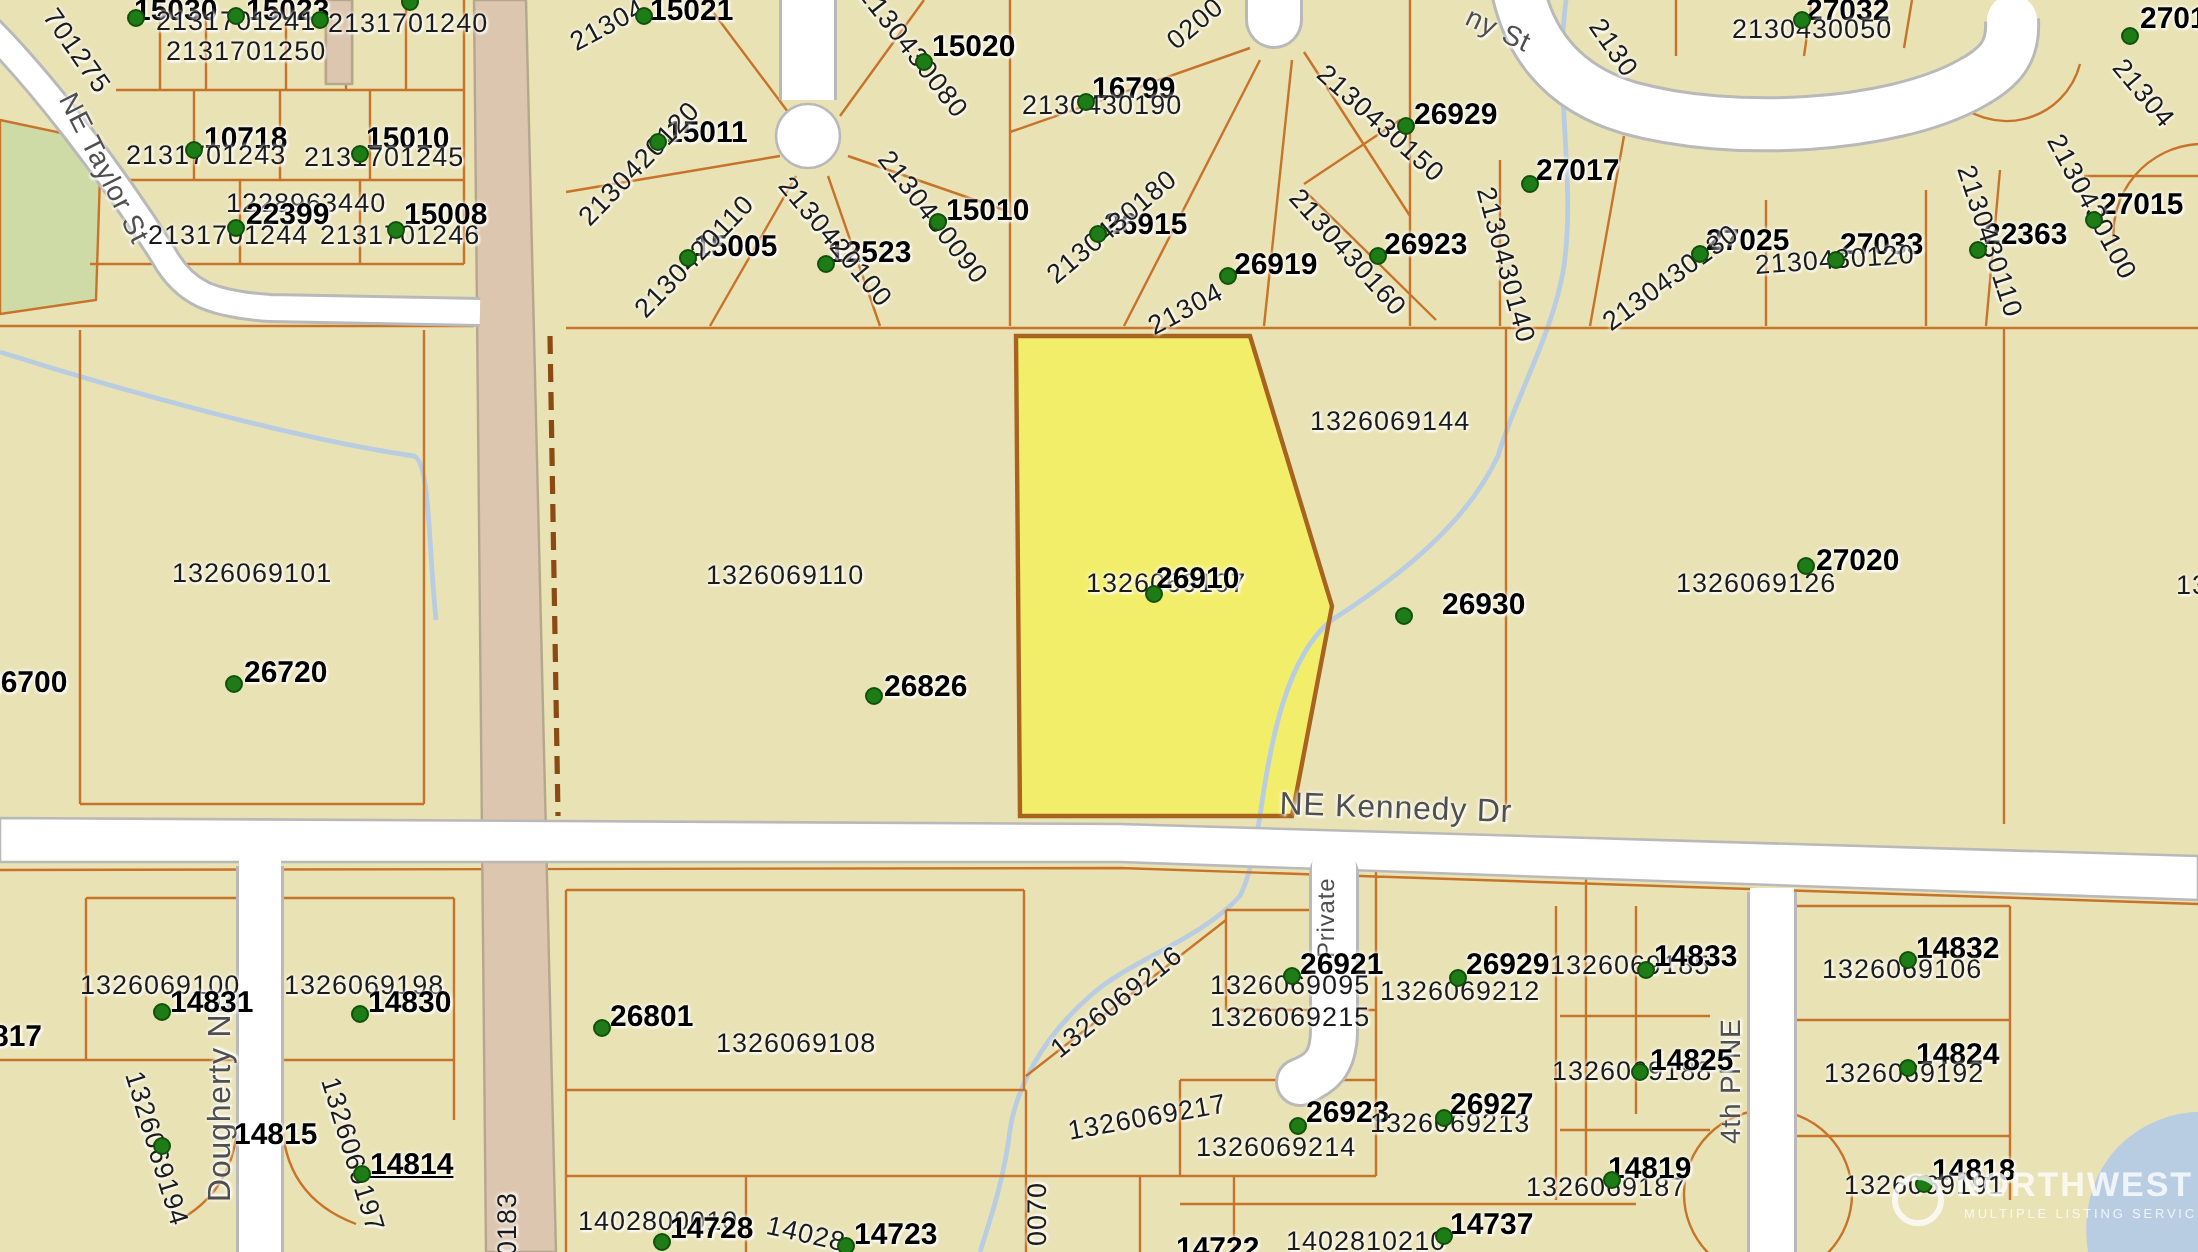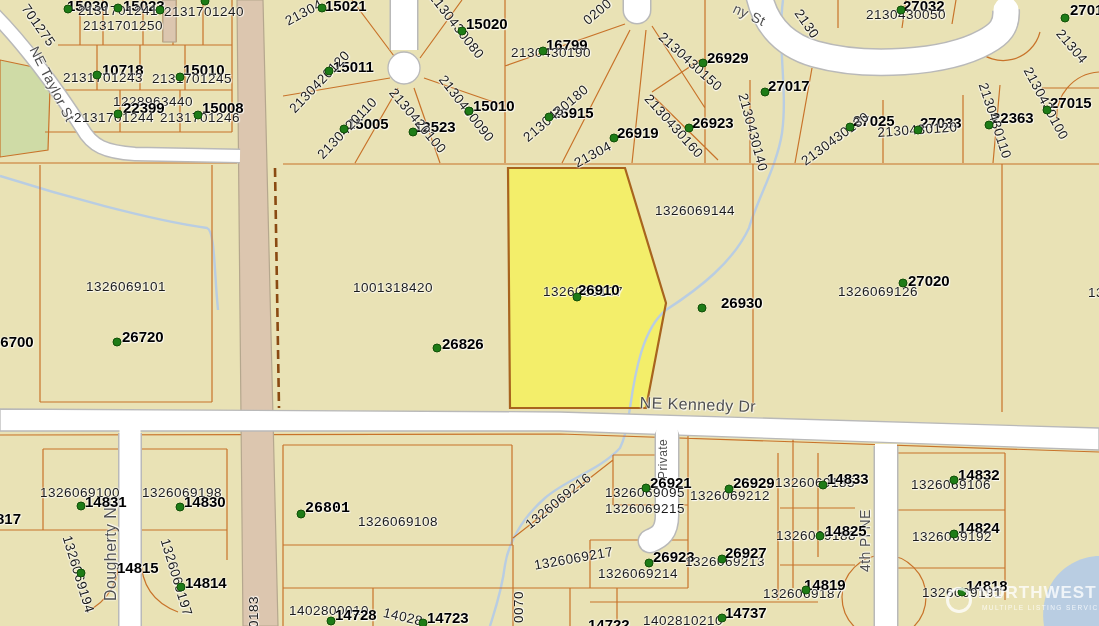--- a/index.html
+++ b/index.html
@@ -174,39 +174,39 @@
       <div class="lbl bold" style="left: 920px; top: 115px;">27033</div>
       <div class="lbl num" style="left: 877px; top: 126px; transform: rotate(-4deg);">2130430120</div>
       <div class="lbl bold" style="left: 992px; top: 110px;">22363</div>
       <div class="lbl num" style="left: 989px; top: 81px; transform: rotate(72deg);">2130430110</div>
       <div class="lbl bold" style="left: 1050px; top: 95px;">27015</div>
       <div class="lbl num" style="left: 1033px; top: 65px; transform: rotate(62deg);">2130430100</div>
       <div class="lbl num" style="left: 655px; top: 204px;">1326069144</div>
       <div class="lbl num" style="left: 543px; top: 285px;">1326069107</div>
       <div class="lbl bold" style="left: 578px; top: 282px;">26910</div>
       <div class="lbl bold" style="left: 705px; top: 295px; margin-left: 16px;">26930</div>
-      <div class="lbl num" style="left: 353px; top: 281px;">1001318420</div>
+      <div class="lbl num" style="left: 353px; top: 281px;">1326069110</div>
       <div class="lbl bold" style="left: 442px; top: 336px;">26826</div>
       <div class="lbl num" style="left: 86px; top: 280px;">1326069101</div>
       <div class="lbl bold" style="left: 122px; top: 329px;">26720</div>
       <div class="lbl bold" style="left: -8px; top: 334px;">26700</div>
       <div class="lbl bold" style="left: 908px; top: 273px;">27020</div>
       <div class="lbl num" style="left: 838px; top: 285px;">1326069126</div>
       <div class="lbl num" style="left: 1088px; top: 286px;">1326069</div>
       <div class="lbl num" style="left: 40px; top: 486px;">1326069100</div>
       <div class="lbl bold" style="left: 85px; top: 494px;">14831</div>
       <div class="lbl num" style="left: 142px; top: 486px;">1326069198</div>
       <div class="lbl bold" style="left: 184px; top: 494px;">14830</div>
       <div class="lbl bold" style="left: -4px; top: 511px;">817</div>
       <div class="lbl num" style="left: 73px; top: 534px; transform: rotate(73deg);">1326069194</div>
       <div class="lbl bold" style="left: 85px; top: 560px; margin-left: 32px;">14815</div>
       <div class="lbl num" style="left: 171px; top: 537px; transform: rotate(73deg);">1326069197</div>
-      <div class="lbl bold" style="left: 185px; top: 575px;">14814</div>
+      <div class="lbl bold" style="left: 185px; top: 575px; text-decoration: underline;">14814</div>
       <div class="lbl num" style="left: 247px; top: 628px; transform: rotate(-90deg);">0183</div>
-      <div class="lbl bold" style="left: 305px; top: 501px; font-family: Liberation Mono, monospace;">26801</div>
+      <div class="lbl bold" style="left: 305px; top: 501px;">26801</div>
       <div class="lbl num" style="left: 358px; top: 515px;">1326069108</div>
       <div class="lbl num" style="left: 289px; top: 604px;">1402800010</div>
       <div class="lbl bold" style="left: 335px; top: 607px;">14728</div>
       <div class="lbl num" style="left: 385px; top: 606px; transform: rotate(13deg);">14028</div>
       <div class="lbl bold" style="left: 427px; top: 610px;">14723</div>
       <div class="lbl num" style="left: 512px; top: 623px; transform: rotate(-90deg);">0070</div>
       <div class="lbl num" style="left: 523px; top: 521px; transform: rotate(-39deg);">1326069216</div>
       <div class="lbl bold" style="left: 650px; top: 475px;">26921</div>
       <div class="lbl num" style="left: 605px; top: 486px;">1326069095</div>
       <div class="lbl num" style="left: 690px; top: 489px;">1326069212</div>

